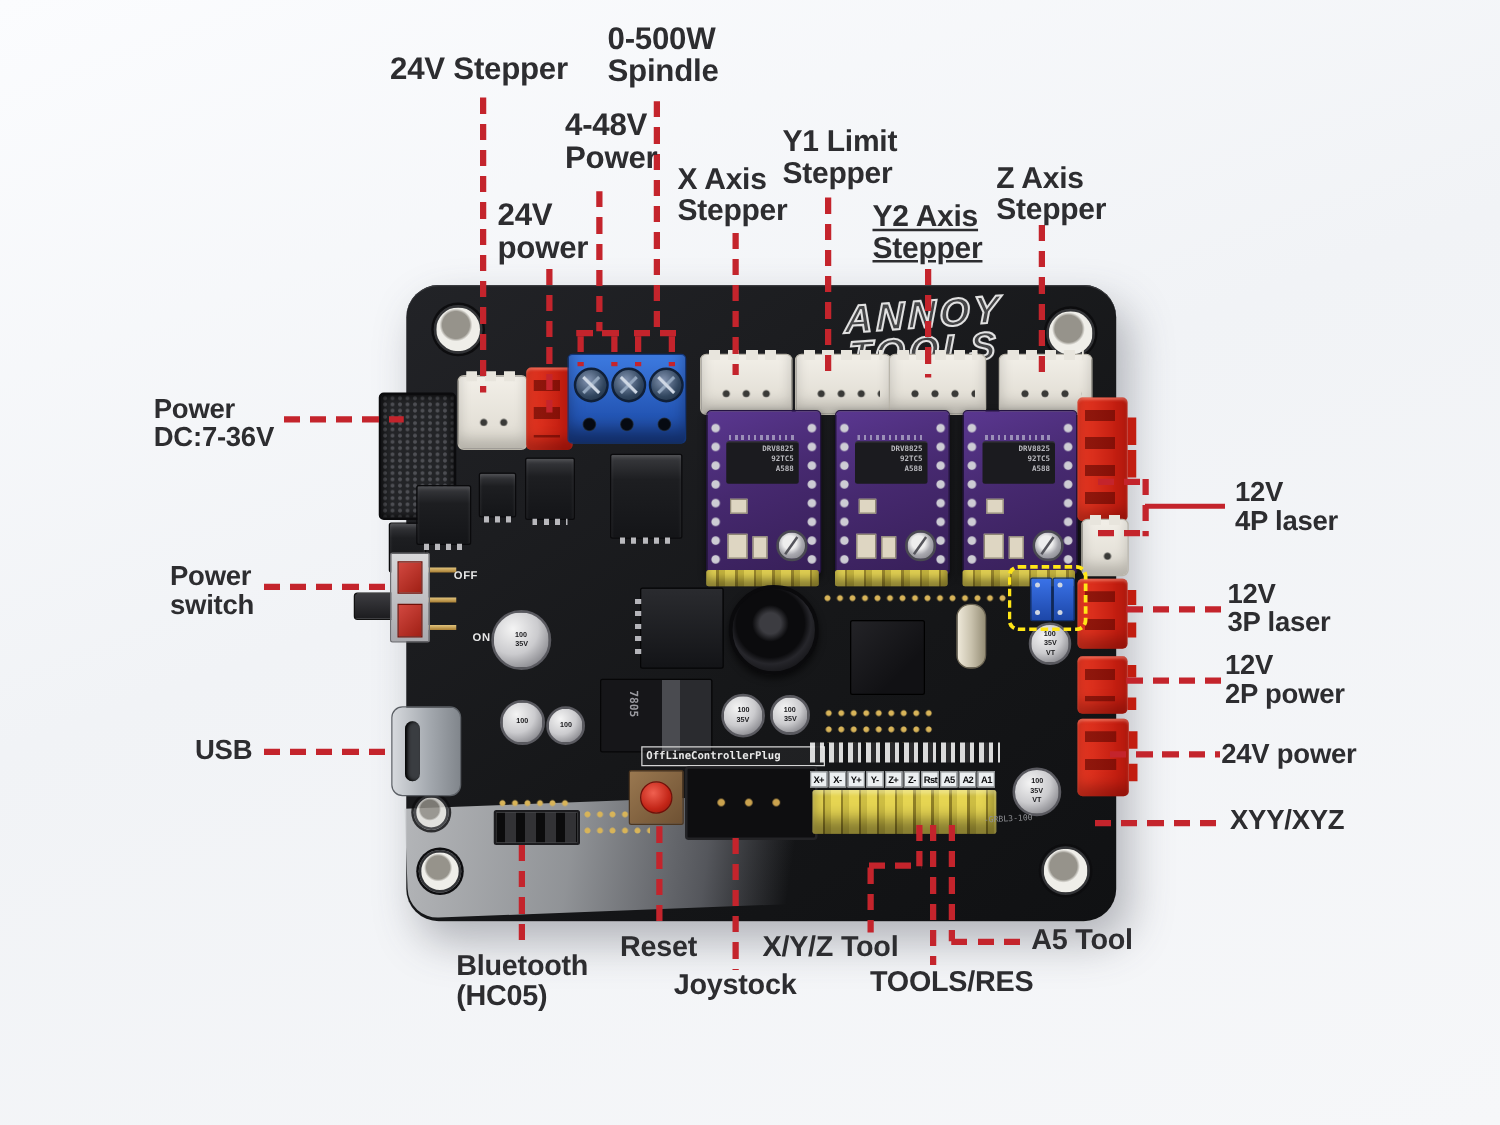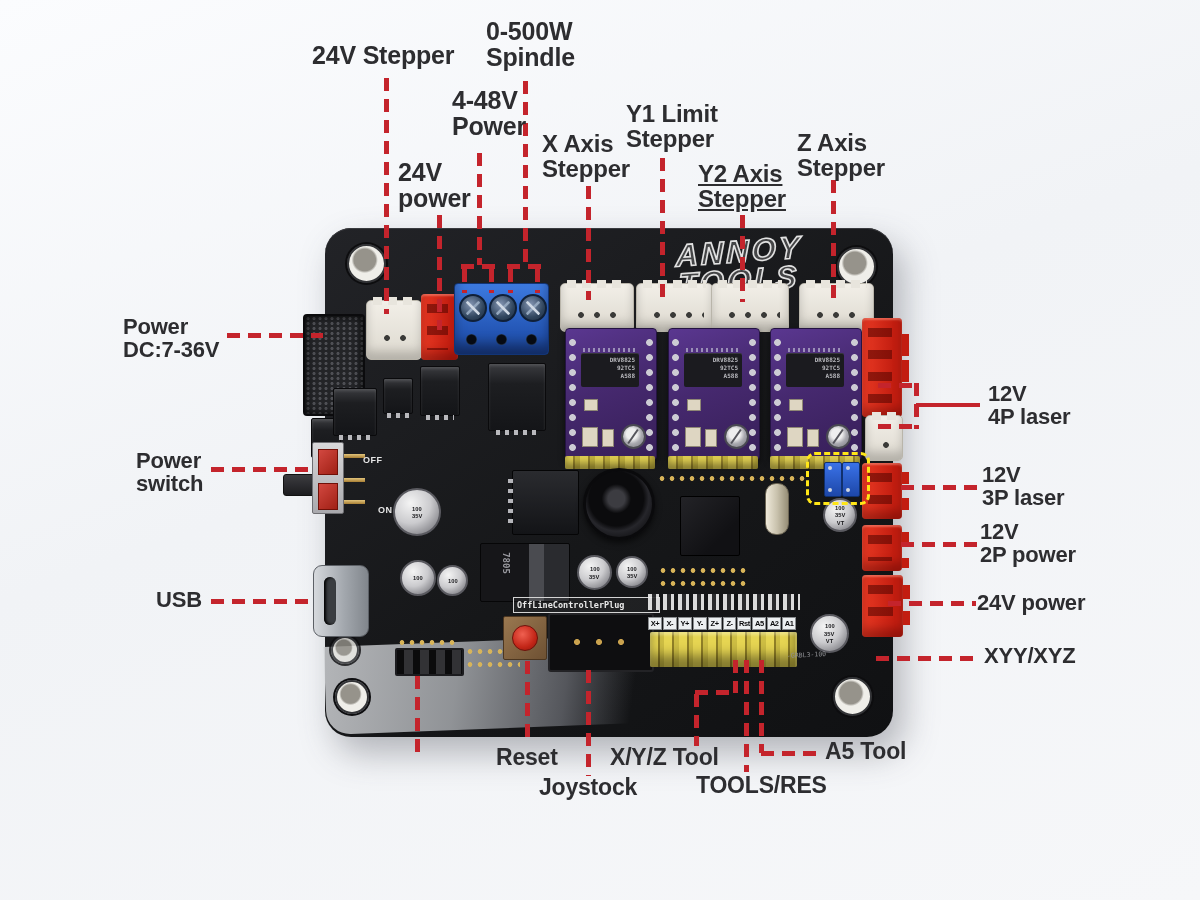--- a/index.html
+++ b/index.html
@@ -386,20 +386,24 @@
     <div>12V</div>
       <div>2P power</div>
   </div>
   <div class="lbl sz22" style="left:977px;top:592px;">
     <div>24V power</div>
   </div>
   <div class="lbl sz22" style="left:984px;top:645px;">
     <div>XYY/XYZ</div>
   </div>
 
+  <div class="lbl sz23" style="left:365px;top:761px;">
+    <div>Bluetooth</div>
+      <div>(HC05)</div>
+  </div>
   <div class="lbl sz23" style="left:496px;top:746px;">
     <div>Reset</div>
   </div>
   <div class="lbl sz23" style="left:539px;top:776px;">
     <div>Joystock</div>
   </div>
   <div class="lbl sz23" style="left:610px;top:746px;">
     <div>X/Y/Z Tool</div>
   </div>
   <div class="lbl sz23" style="left:696px;top:774px;">

